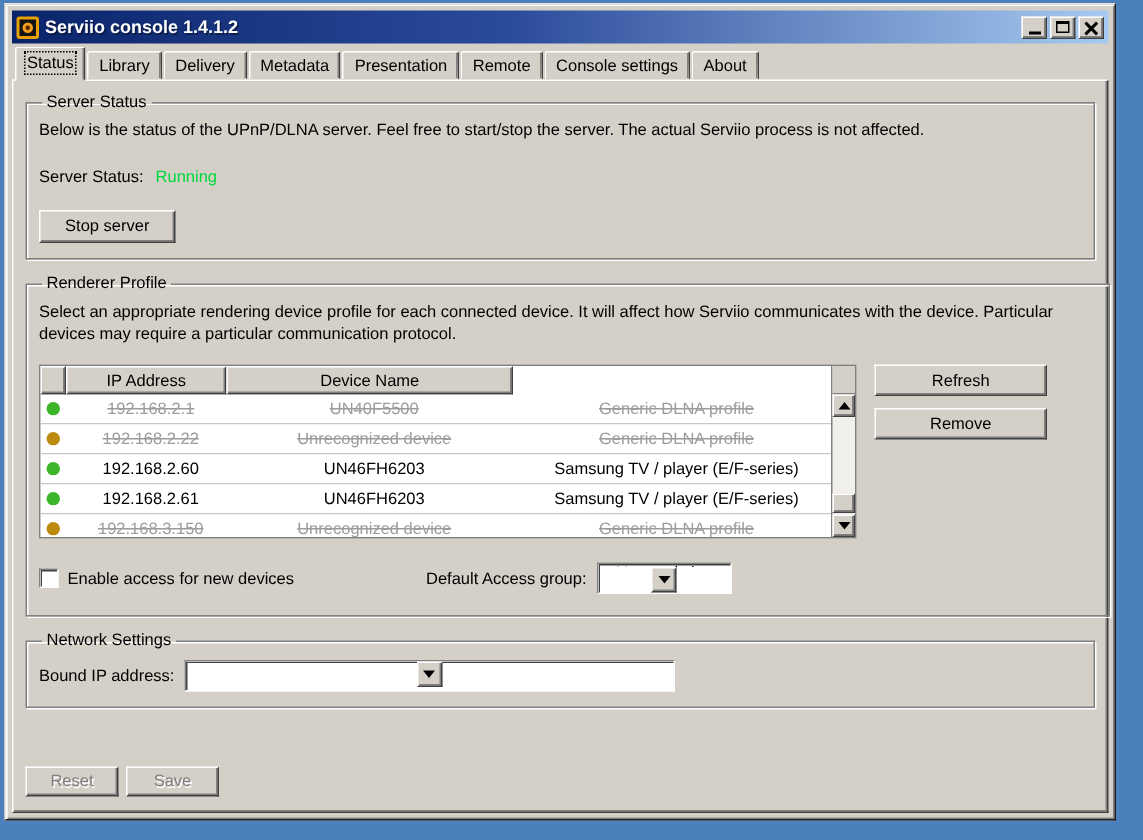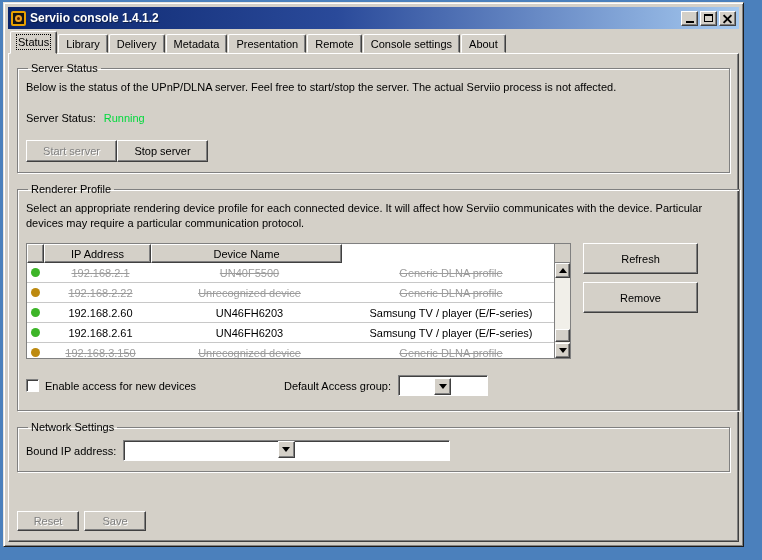--- a/index.html
+++ b/index.html
@@ -153,21 +153,21 @@
   .sb-thumb {
     position:absolute; left:0; right:0; bottom:1px; height:13px;
     background:#d4d0c8;
     border:1px solid; border-color:#ffffff #404040 #404040 #ffffff;
     box-shadow: inset -1px -1px 0 #808080;
   }
   .tri-up { width:0; height:0; border-left:4px solid transparent; border-right:4px solid transparent; border-bottom:5px solid #000; }
   .tri-down { width:0; height:0; border-left:4px solid transparent; border-right:4px solid transparent; border-top:5px solid #000; }
 
   .side-btns { display:flex; flex-direction:column; gap:8px; margin-left:12px; }
-  .side-btns .btn { width:115px; height:31px; }
+  .side-btns .btn { width:115px; height:21px; }
 
   
   .access-row { margin-top:16px; display:flex; align-items:center; position:relative; height:21px; }
   .checkbox {
     width:13px; height:13px; background:#fff;
     border:1px solid; border-color:#808080 #ffffff #ffffff #808080;
     box-shadow: inset 1px 1px 0 #404040;
     margin-right:6px;
   }
   .access-right { position:absolute; left:258px; display:flex; align-items:center; gap:7px; }
@@ -234,21 +234,20 @@
     <div class="content">
 
       <fieldset>
         <legend>Server Status</legend>
         <div class="desc">Below is the status of the UPnP/DLNA server. Feel free to start/stop the server. The actual Serviio process is not affected.</div>
         <div class="status-row">
           <span>Server Status:</span>
           <span class="status-running" id="status-value" style="color: rgb(0, 217, 60);">Running</span>
         </div>
         <div class="srv-btn-row">
-          <button class="btn disabled">Start server</button>
           <button class="btn">Stop server</button>
         </div>
       </fieldset>
 
       <fieldset style="padding-bottom:14px;">
         <legend>Renderer Profile</legend>
         <div class="desc" style="width:705px;">Select an appropriate rendering device profile for each connected device. It will affect how Serviio communicates with the device. Particular devices may require a particular communication protocol.</div>
 
         <div class="table-zone">
           <div class="device-table">

